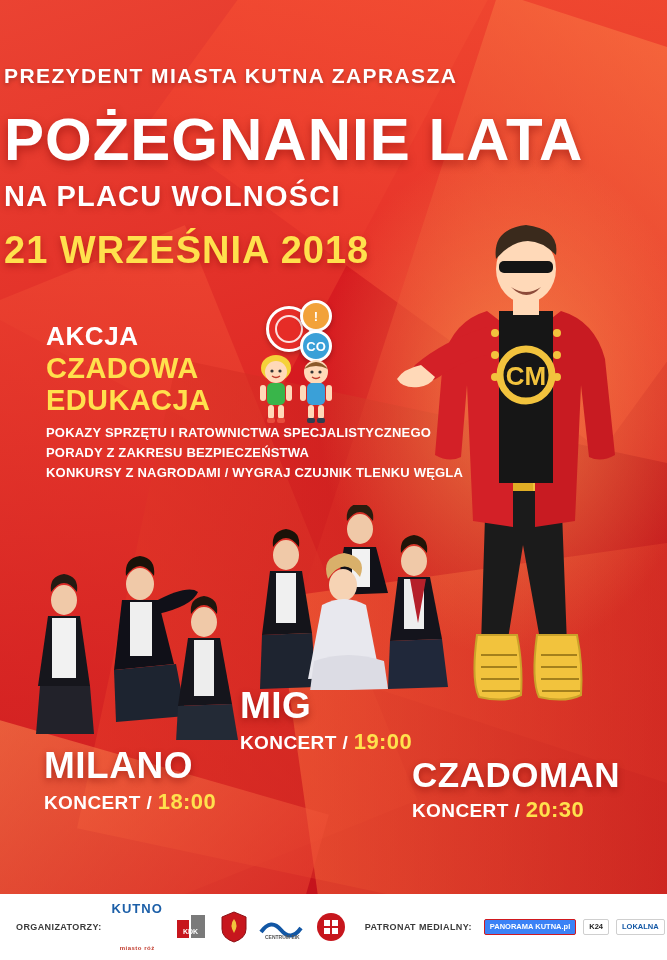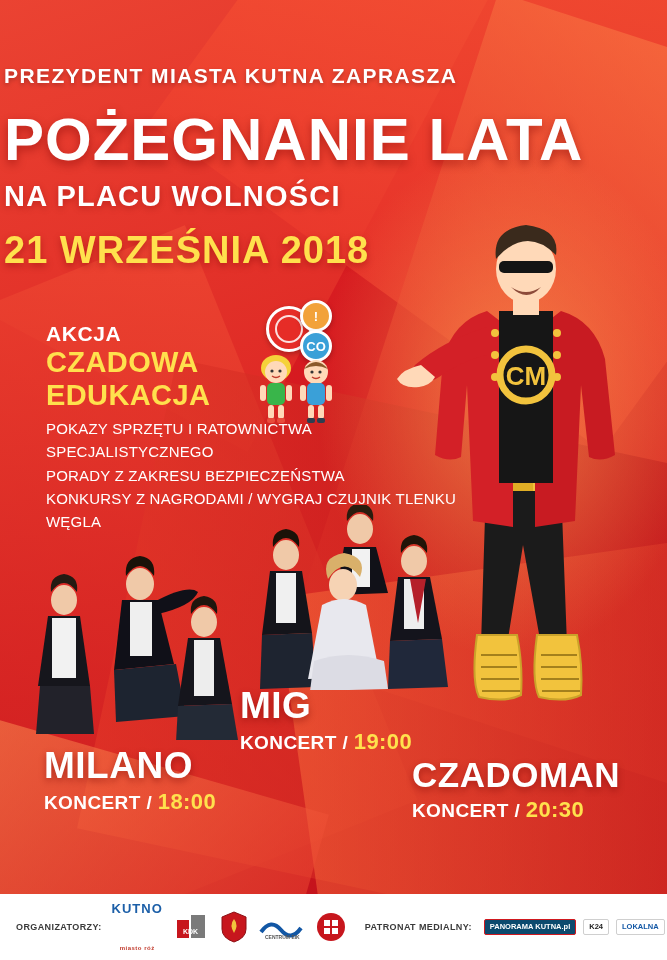--- a/index.html
+++ b/index.html
@@ -123,21 +123,21 @@
   
   .action {
     position: absolute;
     left: 46px;
     top: 322px;
     z-index: 7;
     width: 420px;
   }
   .akcja {
     color: #ffffff;
-    font-size: 21px;
+    font-size: 26px;
     font-weight: bold;
     letter-spacing: .6px;
     line-height: 1.15;
   }
   .czadowa, .edukacja {
     color: #ffe14d;
     font-size: 29px;
     font-weight: bold;
     letter-spacing: .4px;
     line-height: 1.12;
@@ -148,22 +148,22 @@
     font-size: 17px;
     font-weight: bold;
     letter-spacing: .3px;
   }
   .start-line .time {
     color: #ffe14d;
   }
   .bullets {
     margin-top: 6px;
     color: #ffffff;
-    font-size: 15px;
-    font-weight: normal;
+    font-size: 13px;
+    font-weight: bold;
     line-height: 1.55;
     letter-spacing: .2px;
   }
 
   
   .badges {
     position: absolute;
     left: 264px;
     top: 300px;
     width: 80px;
@@ -296,21 +296,21 @@
     border: 1px solid #cfcfcf;
     border-radius: 2px;
     padding: 3px 5px;
     font-size: 7.5px;
     font-weight: bold;
     color: #222;
     white-space: nowrap;
     line-height: 1.05;
     text-align: center;
   }
-  .m-logo.red { background:#0c4a6e; color:#fff; border-color:#d0191f; }
+  .m-logo.red { background:#3b82f6; color:#fff; border-color:#d0191f; }
   .m-logo.blue { color:#1257a5; }
 </style>
 </head>
 <body>
 
 <div class="poster">
 
   <div class="bg-base"></div>
   <div class="bg-shape s1"></div>
   <div class="bg-shape s2"></div>

